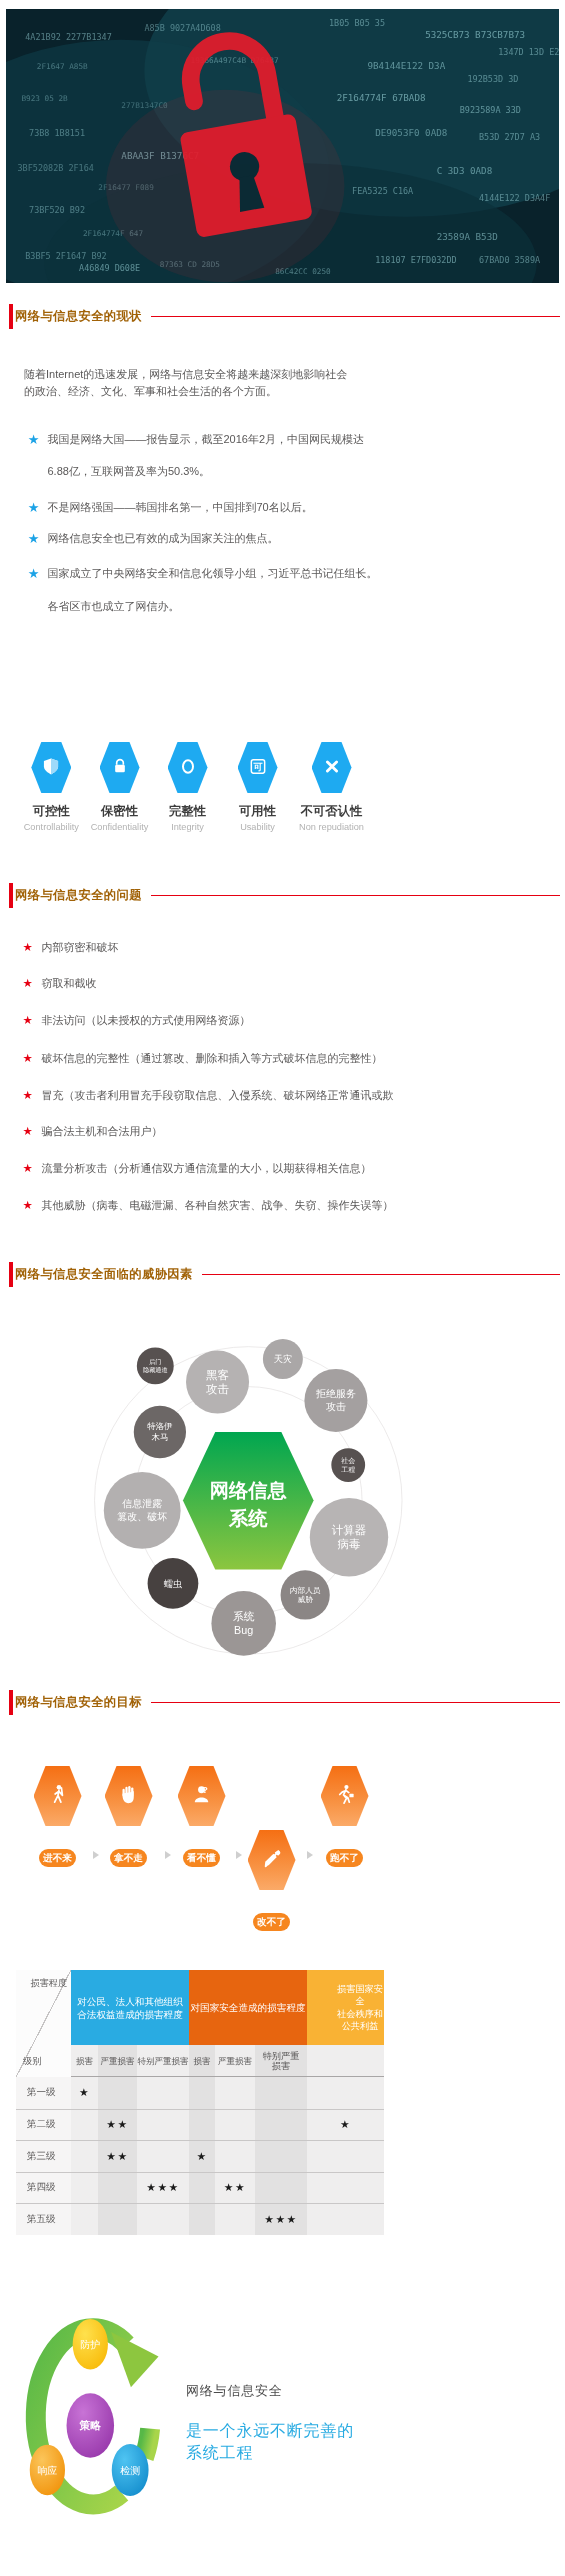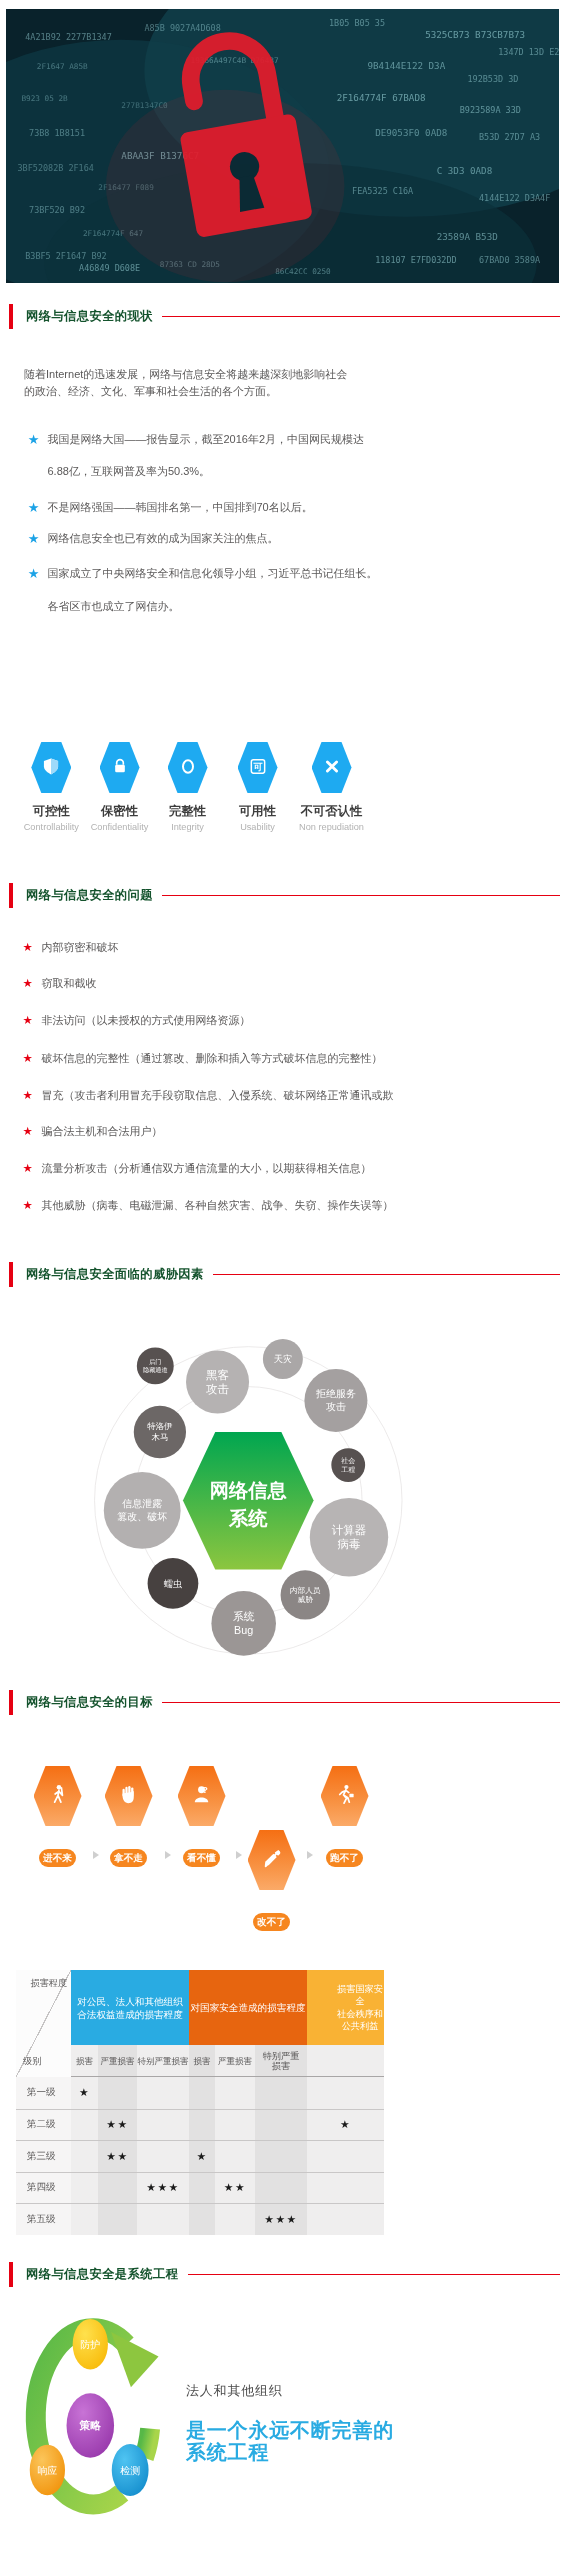--- a/index.html
+++ b/index.html
@@ -4,21 +4,21 @@
 <style>
   :root{ --red:#e60012; }
   html,body{margin:0;padding:0;background:#fff;}
   .page{position:relative;width:565px;height:2576px;background:#fff;overflow:hidden;
         font-family:"Liberation Sans","DejaVu Sans",sans-serif;}
   
   .hero{position:absolute;left:6.1px;top:9.2px;width:553px;height:274px;background:#0a2630;overflow:hidden;}
   
   .sec-header{position:absolute;left:9.2px;right:4.6px;height:24.6px;display:flex;align-items:center;}
   .sec-bar{width:3.8px;height:24.6px;background:var(--red);flex:none;}
-  .sec-title{font-size:12.3px;font-weight:bold;color:#14532d;white-space:nowrap;margin-left:13px;letter-spacing:0.4px;}
+  .sec-title{font-size:12.3px;font-weight:bold;color:#a16207;white-space:nowrap;margin-left:2px;letter-spacing:0.4px;}
   .sec-line{flex:1;height:1.5px;background:var(--red);margin-left:9.2px;}
   
   .para{position:absolute;left:24px;top:358px;font-size:11px;color:#5a5858;line-height:16.5px;margin-top:8px;}
   .b-line{position:absolute;display:flex;align-items:flex-start;font-size:11px;color:#5a5858;line-height:15.4px;}
   .star{width:15.4px;flex:none;font-size:11.5px;line-height:15.4px;margin-right:6.1px;text-align:center;}
   .star.blue{color:#1ba2e6;font-size:13px;}
   .star.red{color:#e60012;}
   .star.hid{visibility:hidden;}
   
   .feat{position:absolute;width:101px;text-align:center;}
@@ -48,21 +48,21 @@
   .lv-sub{display:flex;flex-direction:column;justify-content:center;align-items:center;
         font-size:8.5px;line-height:10px;color:#5a5858;border-bottom:1.5px solid #a8a6a6;text-align:center;}
   .lv-cell{display:flex;align-items:center;justify-content:center;font-size:10.8px;color:#1a1a1a;letter-spacing:1.5px;}
   .lv-cell.bt{border-top:0.8px solid #c9c7c7;}
   .lv-level{justify-content:flex-start;padding-left:10.8px;font-size:9.6px;color:#5a5858;letter-spacing:0;box-sizing:border-box;}
   .cA{background:#efeeee;}.cB{background:#e2e1e1;}.cH{background:#f6f5f5;}
   
   .eng-svg{position:absolute;left:19px;top:2310px;}
   .eng-text{position:absolute;left:186px;top:2382px;}
   .eng-caption{font-size:13px;color:#4c4c4c;letter-spacing:0.8px;}
-  .eng-headline{margin-top:20px;font-size:20px;font-weight:bold;color:#29abe2;line-height:21.5px;letter-spacing:0.8px;}
+  .eng-headline{margin-top:20px;font-size:16px;font-weight:normal;color:#29abe2;line-height:21.5px;letter-spacing:0.8px;}
 </style>
 </head>
 <body>
 
 <div class="page">
 
   <div class="hero">
     <svg width="553" height="274" viewBox="0 0 719 356">
       <rect width="719" height="356" fill="#09222b"></rect>
       <ellipse cx="520" cy="80" rx="340" ry="190" fill="#15525f" opacity=".5"></ellipse>
@@ -122,25 +122,20 @@
     <div class="sec-line"></div>
   </div>
   <div class="sec-header" style="top:1262px">
     <div class="sec-bar"></div>
     <div class="sec-title">网络与信息安全面临的威胁因素</div>
     <div class="sec-line"></div>
   </div>
   <div class="sec-header" style="top:1690px">
     <div class="sec-bar"></div>
     <div class="sec-title">网络与信息安全的目标</div>
-    <div class="sec-line"></div>
-  </div>
-  <div class="sec-header" style="top:2262px">
-    <div class="sec-bar"></div>
-    <div class="sec-title">网络与信息安全是系统工程</div>
     <div class="sec-line"></div>
   </div>
 
   <div class="para">
     <div>随着Internet的迅速发展，网络与信息安全将越来越深刻地影响社会</div>
     <div>的政治、经济、文化、军事和社会生活的各个方面。</div>
   </div>
 
   <div id="status-list">
       <div class="b-line" style="top: 432px; left: 26px;">
@@ -485,20 +480,20 @@
     <ellipse cx="93" cy="44" rx="23" ry="33" fill="url(#gY)"></ellipse>
     <text x="93" y="49" text-anchor="middle" font-size="13" fill="#fff">防护</text>
     <ellipse cx="93" cy="150" rx="31" ry="42" fill="url(#gP)"></ellipse>
     <text x="93" y="155" text-anchor="middle" font-size="14" font-weight="bold" fill="#fff">策略</text>
     <ellipse cx="37" cy="208" rx="23" ry="33" fill="url(#gO)"></ellipse>
     <text x="37" y="213" text-anchor="middle" font-size="13" fill="#fff">响应</text>
     <ellipse cx="145" cy="208" rx="24" ry="34" fill="url(#gB)"></ellipse>
     <text x="145" y="213" text-anchor="middle" font-size="13" fill="#fff">检测</text>
   </svg>
   <div class="eng-text">
-    <div class="eng-caption">法人和其他组织</div>
+    <div class="eng-caption">网络与信息安全</div>
     <div class="eng-headline">
       <div>是一个永远不断完善的</div>
       <div>系统工程</div>
     </div>
   </div>
 </div>
 
 
 </body></html>

